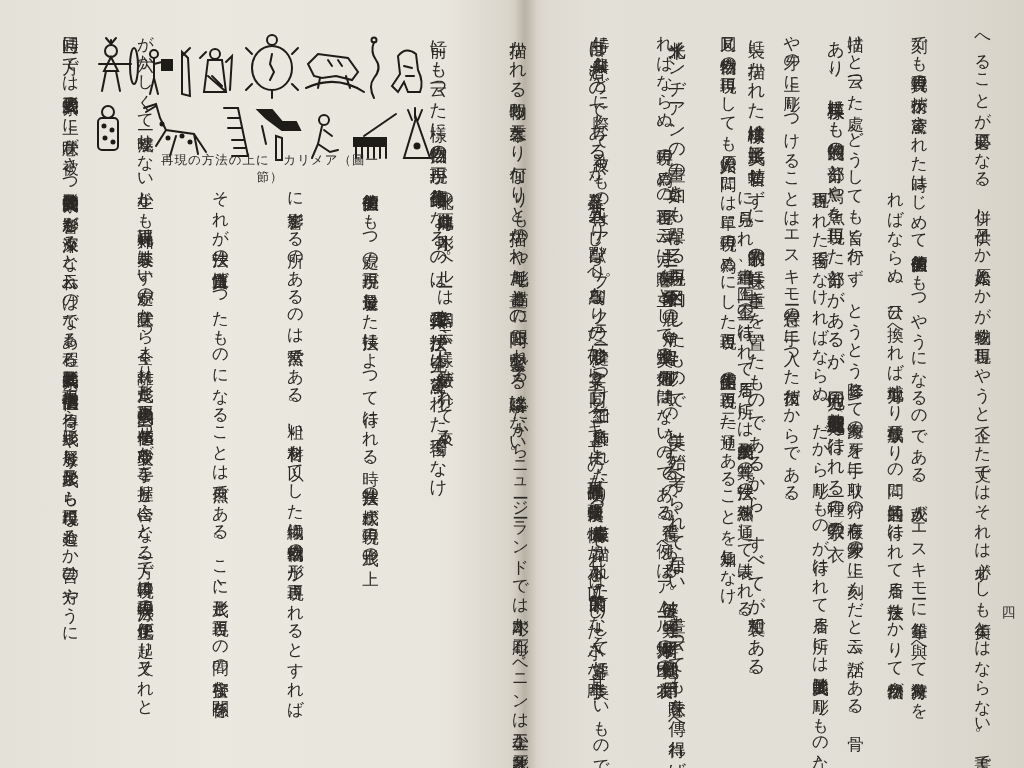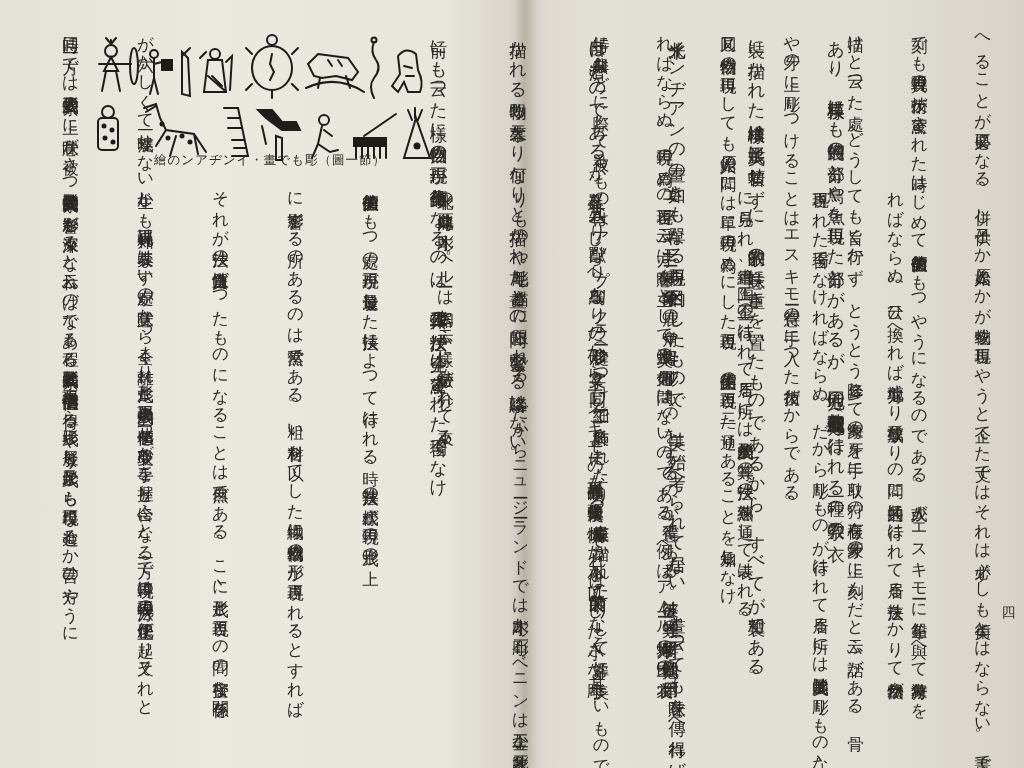--- a/index.html
+++ b/index.html
@@ -144,21 +144,21 @@
       <g>
         <path d="M268 112 L300 112 L300 120 L268 120 Z" fill="#1e1c19"></path>
         <path d="M270 120 L270 132 M276 120 L276 132 M282 120 L282 132 M288 120 L288 132 M294 120 L294 132 M300 120 L300 132 M278 110 L310 88"></path>
       </g>
       <g>
         <path d="M318 132 L330 92 L344 132 Z M326 94 L322 84 M332 94 L336 84 M329 92 L329 82"></path>
         <circle cx="331" cy="120" r="2.5" fill="#1e1c19"></circle>
       </g>
     </svg>
   </div>
-  <div class="caption">繪のンアヂンイ・畫でも彫（圖一節）</div>
+  <div class="caption">再現の方法の上に・カリメア（圖一節）</div>
 
   <div class="text-block" style="left: 372px; top: 28px; height: 724px;">
     <span class="col">あり、其模樣にも幾何的の部分と鳥や魚を再現した部分とがあるが、同地方の黄教僧（北亞細亞地方に行はれる一種の宗教）の衣</span>
     <span class="col">裝に描かれた繪模樣は形式美に頓着せずに、宗教的の意味に重きを置いたものであるから、すべてが粗製である。</span>
     <span class="col">北米インヂアンの畫の如きも單なる再現を目的としたもので、美は殆ど考へられて居ない。畫と云つても意味を傳へ得れば其役</span>
     <span class="col">目は濟むのであるが、其人なり獸なり鳥なりの形は文字と同じことになる。それは裝飾的でなく、其</span>
     <span class="col">描かれる物即ち天幕なり何なりと描かれた畫との間に緊密なる聯絡はない。</span>
     <span class="col">前にも云つた樣に自然物の再現が美術作品となるのは、其工作の技法が完全に凌駕された場合でなけ</span>
   </div>
 

